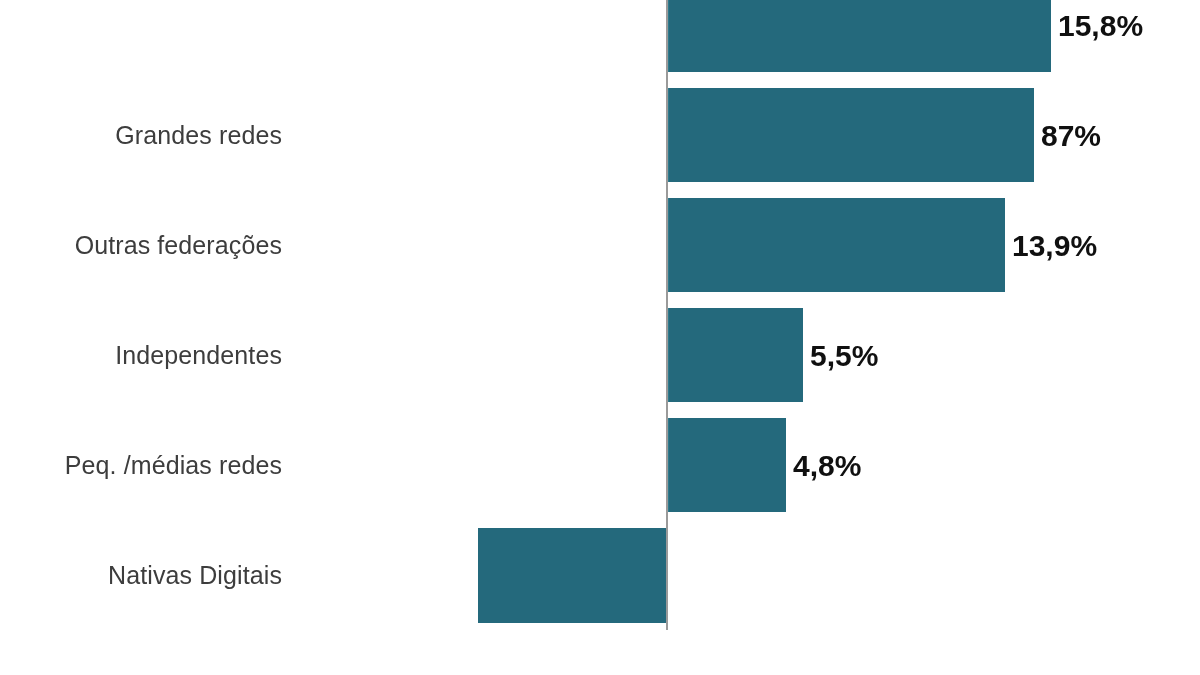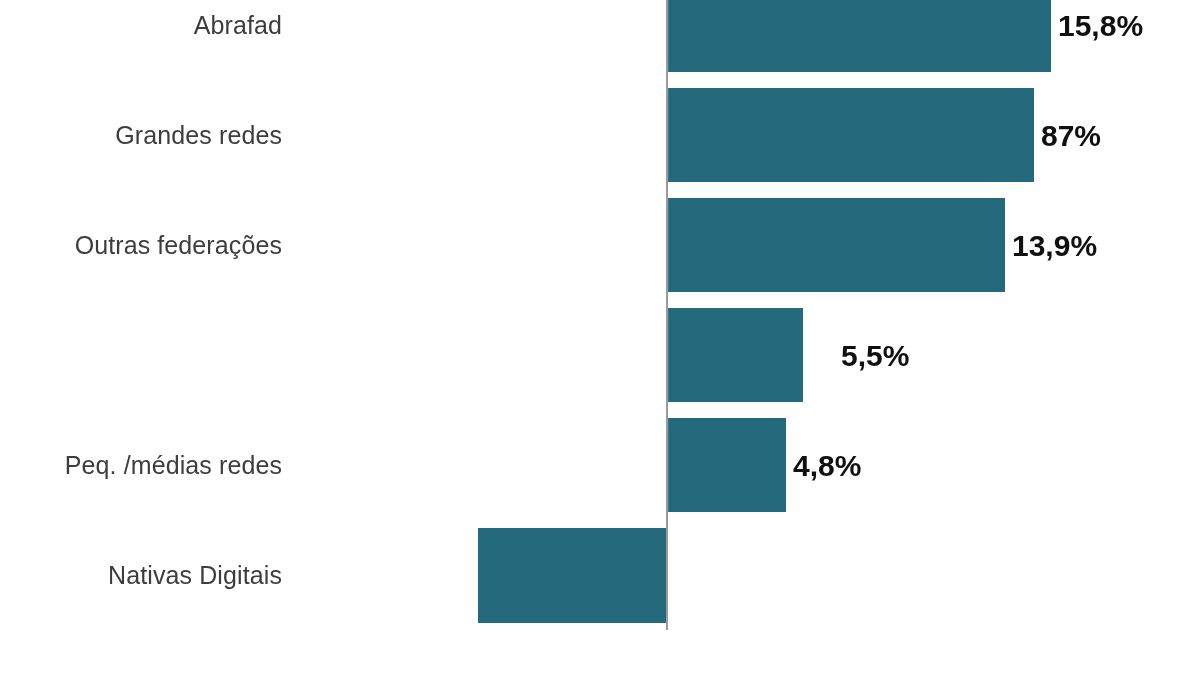--- a/index.html
+++ b/index.html
@@ -67,38 +67,38 @@
   }
   .value-label.right { text-align: left; }
   .value-label.left  { text-align: right; }
 </style>
 </head>
 <body>
 
 <div class="chart-root">
 
   <div class="cat-labels">
-    <div class="cat-label" style="top:13px;">Abrafad</div>
     <div class="cat-label" style="top:123px;">Grandes redes</div>
     <div class="cat-label" style="top:233px;padding-left:34px;">Outras federações</div>
+    <div class="cat-label" style="top:343px;">Independentes</div>
     <div class="cat-label" style="top:453px;">Peq. /médias redes</div>
     <div class="cat-label" style="top:563px;">Nativas Digitais</div>
   </div>
 
   <div class="plot">
 
     <div class="zero-axis" style="left:666px; top:0px; height:630px;"></div>
 
     <div class="bar positive" style="left:668px;  top:-22px; width:382px; height:94px;"></div>
     <div class="bar positive" style="left:668px;  top:88px;  width:365px; height:94px;"></div>
     <div class="bar positive" style="left:668px;  top:198px; width:336px; height:94px;"></div>
     <div class="bar positive" style="left:668px;  top:308px; width:134px; height:94px;"></div>
     <div class="bar positive" style="left:668px;  top:418px; width:117px; height:94px;"></div>
     <div class="bar negative" style="left:478px;  top:528px; width:188px; height:95px;"></div>
 
     <div class="value-label right" style="left:1058px; top:11px;">15,8%</div>
     <div class="value-label right" style="left:1041px; top:121px;">87%</div>
     <div class="value-label right" style="left:1012px; top:231px;">13,9%</div>
-    <div class="value-label right" style="left:810px;  top:341px;margin-left:31px;">5,5%</div>
+    <div class="value-label right" style="left:810px;  top:341px;">5,5%</div>
     <div class="value-label right" style="left:793px;  top:451px;text-align:right;">4,8%</div>
 
   </div>
 </div>
 
 </body></html>

